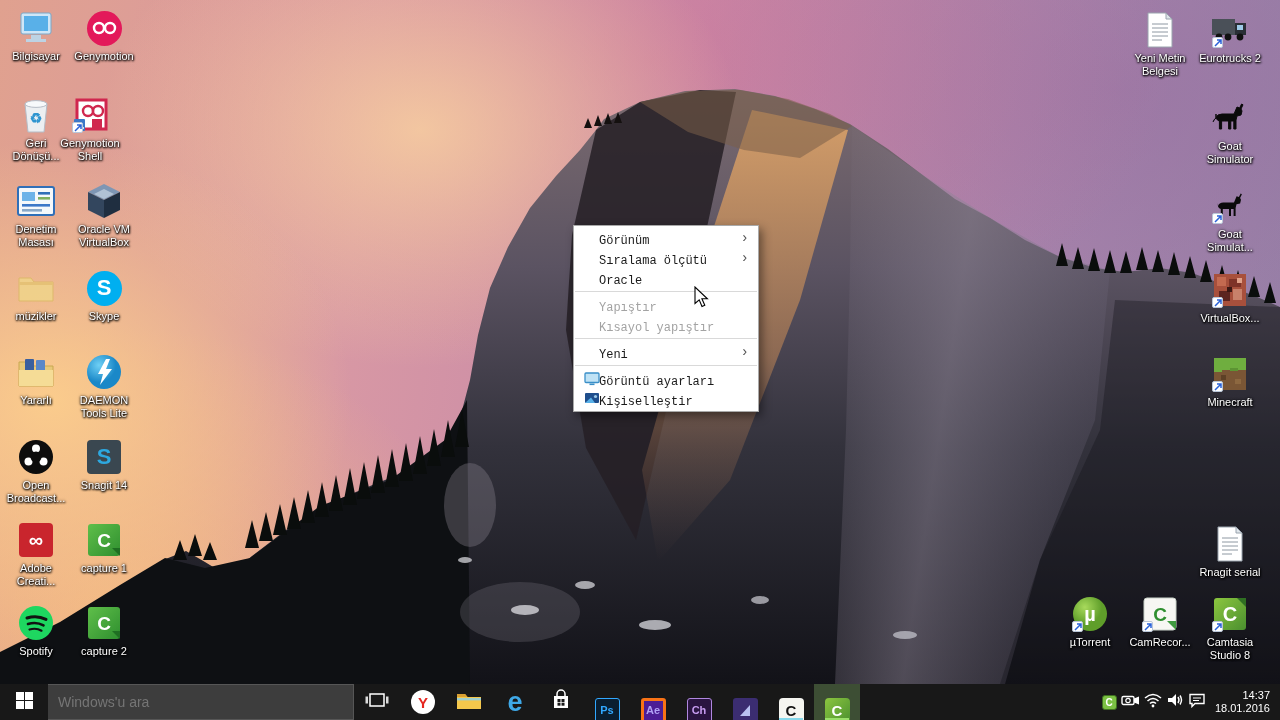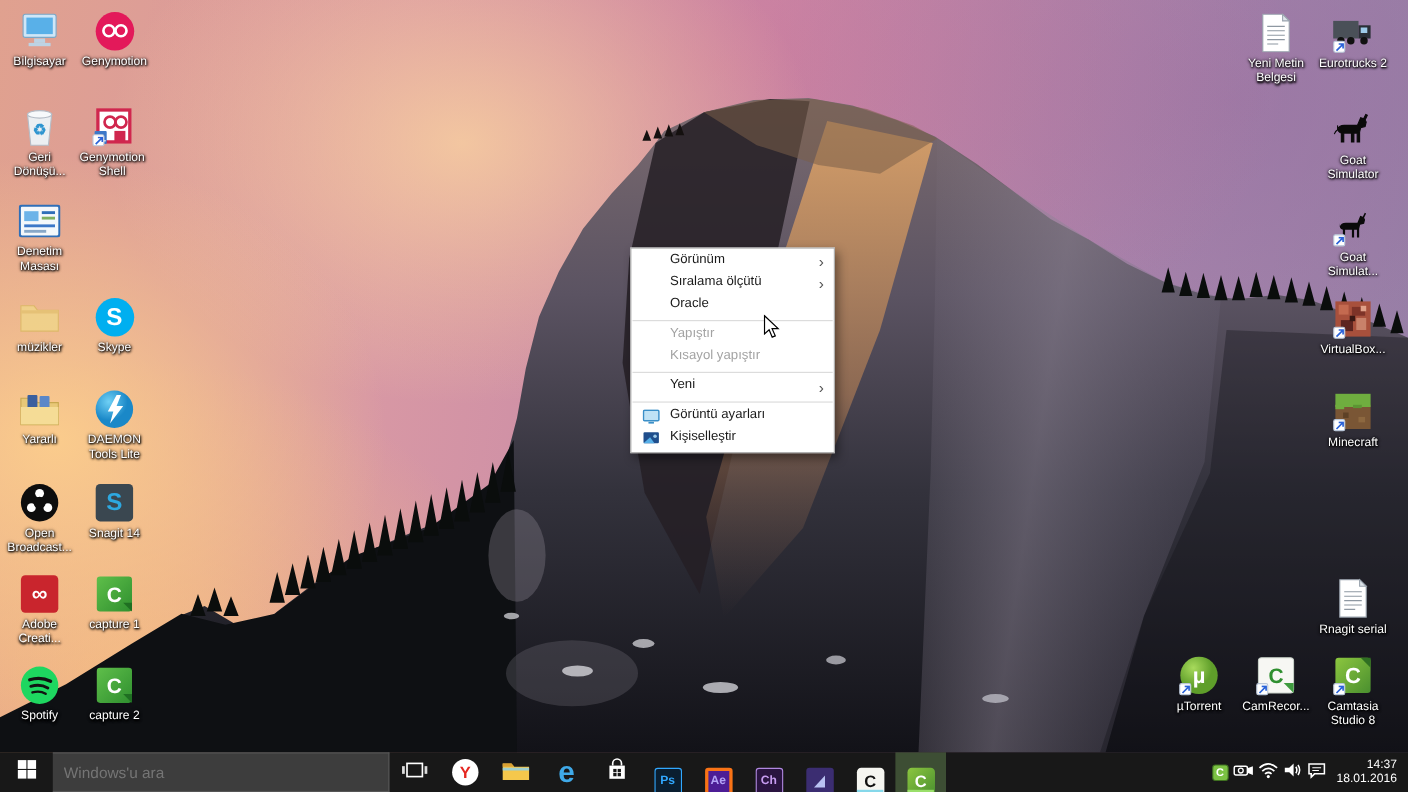--- a/index.html
+++ b/index.html
@@ -25,21 +25,21 @@
   .dicon .lbl{line-height:13px;text-shadow:0 1px 2px rgba(0,0,0,.95),0 0 3px rgba(0,0,0,.85),1px 1px 2px rgba(0,0,0,.9);}
   .badge{position:absolute;left:2px;bottom:2px;width:11px;height:11px;background:#fff;
     border:1px solid #b9c6d8;border-radius:2px;display:flex;align-items:center;justify-content:center;}
   .circ{border-radius:50%;display:flex;align-items:center;justify-content:center;font-weight:bold;}
   .tilebox{border-radius:4px;display:flex;align-items:center;justify-content:center;font-weight:bold;}
   .ico svg text{font-family:"Liberation Sans",sans-serif;font-weight:bold;}
 
   
   #ctxmenu{position:absolute;left:573px;top:225px;width:186px;background:#fff;
     border:1px solid #a9a9a9;box-shadow:3px 4px 9px rgba(0,0,0,.45);padding:2px 0;font-size:12px;color:#1a1a1a;}
-  .mi{height:20px;display:flex;align-items:flex-start;position:relative;padding-left:35px;padding-right:22px;white-space:nowrap;}
+  .mi{height:20px;display:flex;align-items:flex-end;position:relative;padding-left:25px;padding-right:22px;white-space:nowrap;font-family:Liberation Mono, monospace;}
   .mi.dis{color:#a3a3a3;}
   .mi .sub{position:absolute;right:9px;top:2px;font-size:14px;color:#555;}
   .mi .micon{position:absolute;left:9px;top:2px;width:17px;height:16px;display:flex;align-items:center;justify-content:center;}
   .msep{height:1px;background:#d9d9d9;margin:3px 1px;}
 
   
   #cursor{position:absolute;left:694px;top:286px;}
 
   
   #taskbar{position:absolute;left:0;top:684px;width:1280px;height:36px;background:#181818;
@@ -132,21 +132,21 @@
       <div class="ico">
         <svg width="34" height="38">
             <path d="M6,8 h22 l-3,28 h-16 z" fill="#eceff2" stroke="#b5bcc6"></path>
             <ellipse cx="17" cy="8" rx="11" ry="3.4" fill="#f7f9fb" stroke="#b5bcc6"></ellipse>
             <text x="17" y="27" font-size="14" text-anchor="middle" fill="#2f95d0">♻</text>
           </svg>
       </div>
       <div class="lbl">Geri Dönüşü...</div>
     </div>
 
-    <div class="dicon" style="left:67px;top:95px">
+    <div class="dicon" style="left:55px;top:95px">
       <div class="ico">
         <svg width="36" height="36">
             <rect x="5" y="3" width="29" height="29" fill="#fff" stroke="#d0274e" stroke-width="3"></rect>
             <circle cx="16" cy="14" r="5" fill="none" stroke="#d0274e" stroke-width="2.4"></circle>
             <circle cx="26" cy="14" r="5" fill="none" stroke="#d0274e" stroke-width="2.4"></circle>
             <rect x="20" y="22" width="10" height="10" fill="#d0274e"></rect>
             <rect x="2" y="22" width="11" height="12" fill="#3c78c8" rx="1"></rect>
             <path d="M5,26 l3,2.5 -3,2.5 M9,31 h3" stroke="#fff" stroke-width="1.3" fill="none"></path>
           </svg>
         <span class="badge">
@@ -165,20 +165,31 @@
             <rect x="5" y="6" width="13" height="9" fill="#6db3e8"></rect>
             <rect x="21" y="6" width="12" height="2.6" fill="#2f6fb8"></rect>
             <rect x="21" y="11" width="12" height="2.6" fill="#7fb060"></rect>
             <rect x="5" y="18" width="28" height="2.6" fill="#3c78c8"></rect>
             <rect x="5" y="23" width="20" height="2.6" fill="#88a8c8"></rect>
           </svg>
       </div>
       <div class="lbl">Denetim Masası</div>
     </div>
 
+    <div class="dicon" style="left:69px;top:181px">
+      <div class="ico">
+        <svg width="38" height="38">
+            <polygon points="19,2 35,10 19,18 3,10" fill="#7e96b4"></polygon>
+            <polygon points="3,10 19,18 19,36 3,28" fill="#33465e"></polygon>
+            <polygon points="35,10 19,18 19,36 35,28" fill="#1f2e40"></polygon>
+            <polygon points="19,7 29,12 19,17 9,12" fill="#c8d4e2" opacity=".7"></polygon>
+          </svg>
+      </div>
+      <div class="lbl">Oracle VM VirtualBox</div>
+    </div>
 
     <div class="dicon" style="left:1px;top:268px">
       <div class="ico">
         <svg width="38" height="30" opacity=".8">
             <path d="M2,5 h12 l3,4 h19 v19 H2 z" fill="#f0d68a" stroke="#d9b860"></path>
             <path d="M2,9 h34 v3 H2 z" fill="#e4c470"></path>
           </svg>
       </div>
       <div class="lbl">müzikler</div>
     </div>

